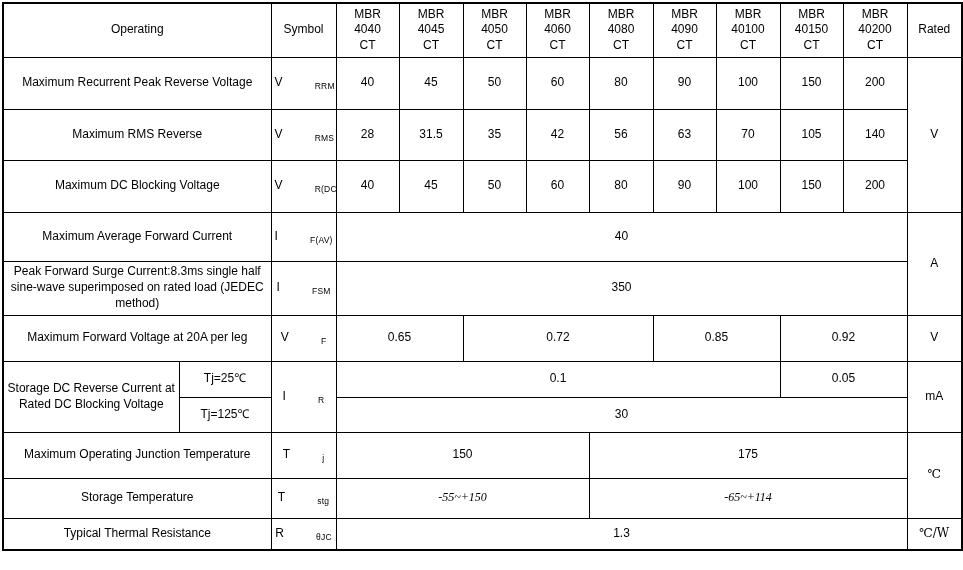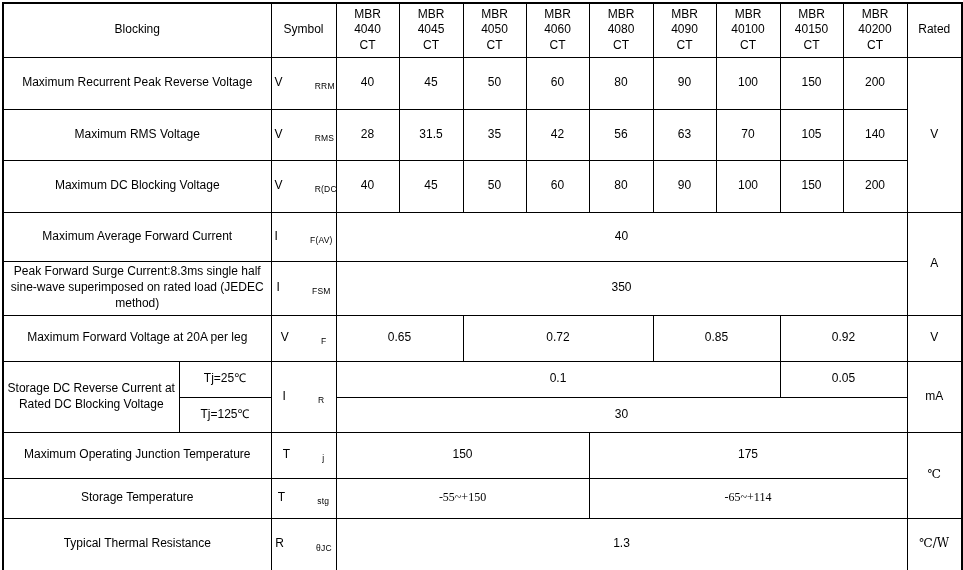--- a/index.html
+++ b/index.html
@@ -53,20 +53,21 @@
     margin-top: 46px;
   }
   td.sym sub, td.sym { letter-spacing: 0.2px; padding-left: 32px; }
   sub {
     font-size: 8.5px;
     line-height: 0;
   }
   td.serif {
     font-family: "Liberation Serif", serif;
     font-size: 12px;
+    font-style: italic;
   }
   td.unit-serif {
     font-family: "DejaVu Serif", serif;
     font-size: 11.5px;
   }
   td.shift-r {
     padding-left: 124px; 
   }
 </style>
 </head>
@@ -85,21 +86,21 @@
         <col style="width:64px">
         <col style="width:63px">
       <col style="width:64px">
         <col style="width:63px">
         <col style="width:64px">
       <col style="width:55px">
     </colgroup>
 
     <tbody>
         <tr style="height:54px">
-      <th class="hdr" colspan="2">Blocking</th>
+      <th class="hdr" colspan="2">Operating</th>
       <th class="hdr">Symbol</th>
       <th class="model">MBR
 4040
 CT</th>
       <th class="model">MBR
 4045
 CT</th>
       <th class="model">MBR
 4050
 CT</th>
@@ -133,21 +134,21 @@
       <td>60</td>
       <td>80</td>
       <td>90</td>
       <td>100</td>
       <td>150</td>
       <td>200</td>
       <td rowspan="3">V</td>
     </tr>
 
     <tr style="height:51px">
-      <td class="param" colspan="2">Maximum RMS Voltage</td>
+      <td class="param" colspan="2">Maximum RMS Reverse</td>
       <td class="sym"><span>V</span><sub>RMS</sub></td>
       <td>28</td>
       <td>31.5</td>
       <td>35</td>
       <td>42</td>
       <td>56</td>
       <td>63</td>
       <td>70</td>
       <td>105</td>
       <td>140</td>
@@ -212,21 +213,21 @@
       <td rowspan="2" class="unit-serif">℃</td>
     </tr>
 
     <tr style="height:40px">
       <td class="param" colspan="2">Storage Temperature</td>
       <td class="sym"><span>T</span><sub>stg</sub></td>
       <td colspan="4" class="serif">-55~+150</td>
       <td colspan="5" class="serif">-65~+114</td>
     </tr>
 
-    <tr style="height:53px">
+    <tr style="height:32px">
       <td class="param" colspan="2">Typical Thermal Resistance</td>
       <td class="sym"><span>R</span><sub>θJC</sub></td>
       <td colspan="9">1.3</td>
       <td class="unit-serif">℃/W</td>
     </tr>
   </tbody>
     </table>
 </div>
 
 </body></html>

